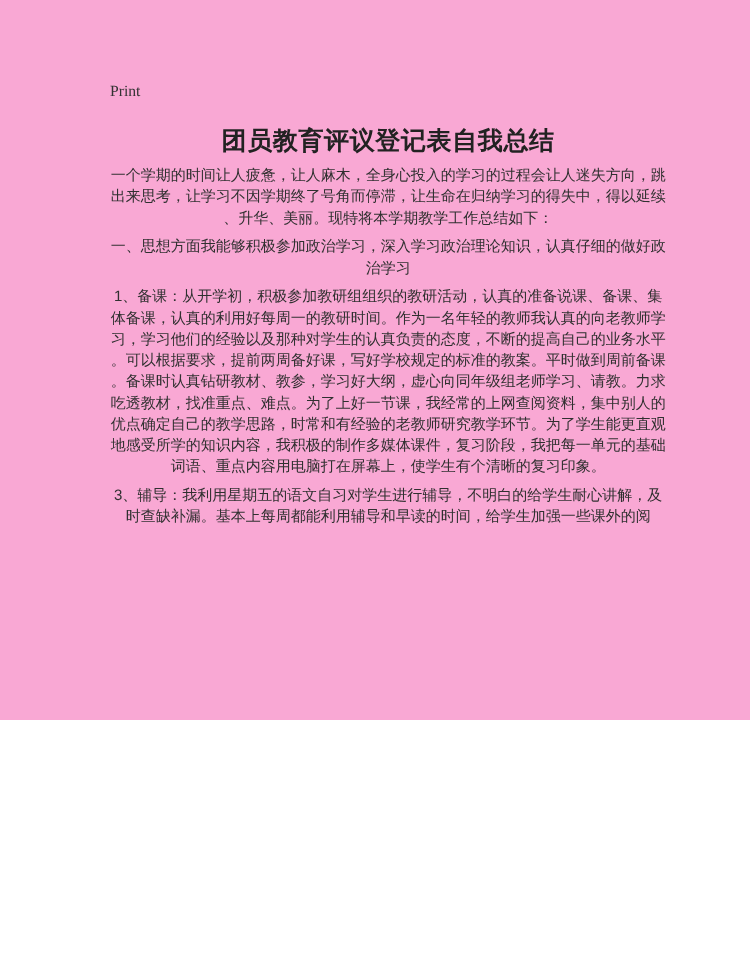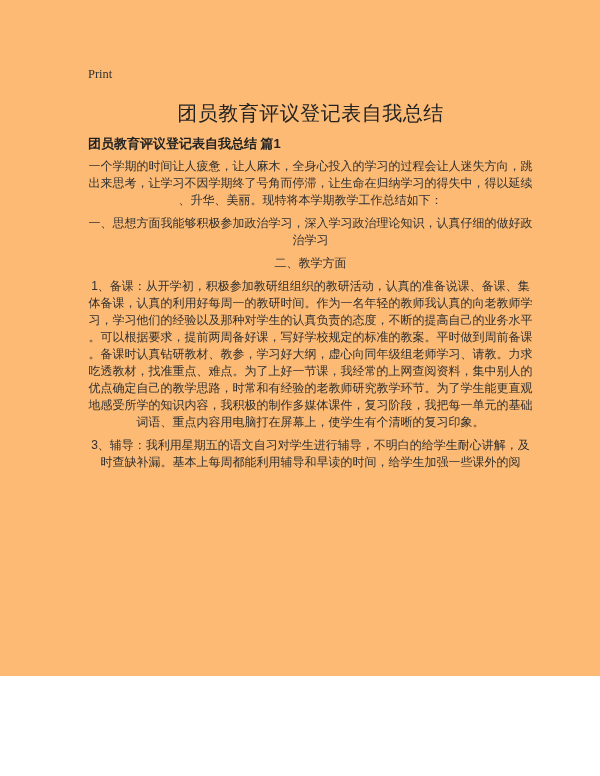--- a/index.html
+++ b/index.html
@@ -3,40 +3,40 @@
 <meta charset="utf-8">
 <style>
   html, body {
     margin: 0;
     padding: 0;
     background: #ffffff;
   }
   .page {
     position: relative;
     width: 600px;
-    height: 676px;
+    height: 576px;
     box-sizing: border-box;
-    background: #fdba74;
+    background: #f9a8d4;
     color: #303030;
     font-family: "Liberation Sans", sans-serif;
     padding: 64px 67px 0 88px;
     overflow: hidden;
   }
   .print-link {
     font-family: "Liberation Serif", serif;
     font-size: 12.5px;
     line-height: 15px;
     color: #333333;
     display: inline-block;
     margin: 0;
     cursor: pointer;
   }
   .doc-title {
     font-size: 20px;
-    font-weight: normal;
+    font-weight: bold;
     color: #222222;
     text-align: center;
     line-height: 25px;
     letter-spacing: 0.5px;
     margin: 19px 0 0 0;
   }
   .doc-subtitle {
     font-size: 12px;
     line-height: 17px;
     margin: 11px 0 0 0;
@@ -65,22 +65,20 @@
 </style>
 </head>
 <body>
 
 <div class="page">
   <span class="print-link">Print</span>
 
   <h1 class="doc-title">团员教育评议登记表自我总结</h1>
 
 
-  <h2 class="section-heading">团员教育评议登记表自我总结 篇1</h2>
 
   <div class="article-body">
       <p class="para">一个学期的时间让人疲惫，让人麻木，全身心投入的学习的过程会让人迷失方向，跳出来思考，让学习不因学期终了号角而停滞，让生命在归纳学习的得失中，得以延续、升华、美丽。现特将本学期教学工作总结如下：</p>
       <p class="para">一、思想方面我能够积极参加政治学习，深入学习政治理论知识，认真仔细的做好政治学习</p>
-      <p class="para">二、教学方面</p>
       <p class="para">1、备课：从开学初，积极参加教研组组织的教研活动，认真的准备说课、备课、集体备课，认真的利用好每周一的教研时间。作为一名年轻的教师我认真的向老教师学习，学习他们的经验以及那种对学生的认真负责的态度，不断的提高自己的业务水平。可以根据要求，提前两周备好课，写好学校规定的标准的教案。平时做到周前备课。备课时认真钻研教材、教参，学习好大纲，虚心向同年级组老师学习、请教。力求吃透教材，找准重点、难点。为了上好一节课，我经常的上网查阅资料，集中别人的优点确定自己的教学思路，时常和有经验的老教师研究教学环节。为了学生能更直观地感受所学的知识内容，我积极的制作多媒体课件，复习阶段，我把每一单元的基础词语、重点内容用电脑打在屏幕上，使学生有个清晰的复习印象。</p>
       <p class="para">3、辅导：我利用星期五的语文自习对学生进行辅导，不明白的给学生耐心讲解，及时查缺补漏。基本上每周都能利用辅导和早读的时间，给学生加强一些课外的阅</p>
     </div>
 </div>
 
 </body></html>

